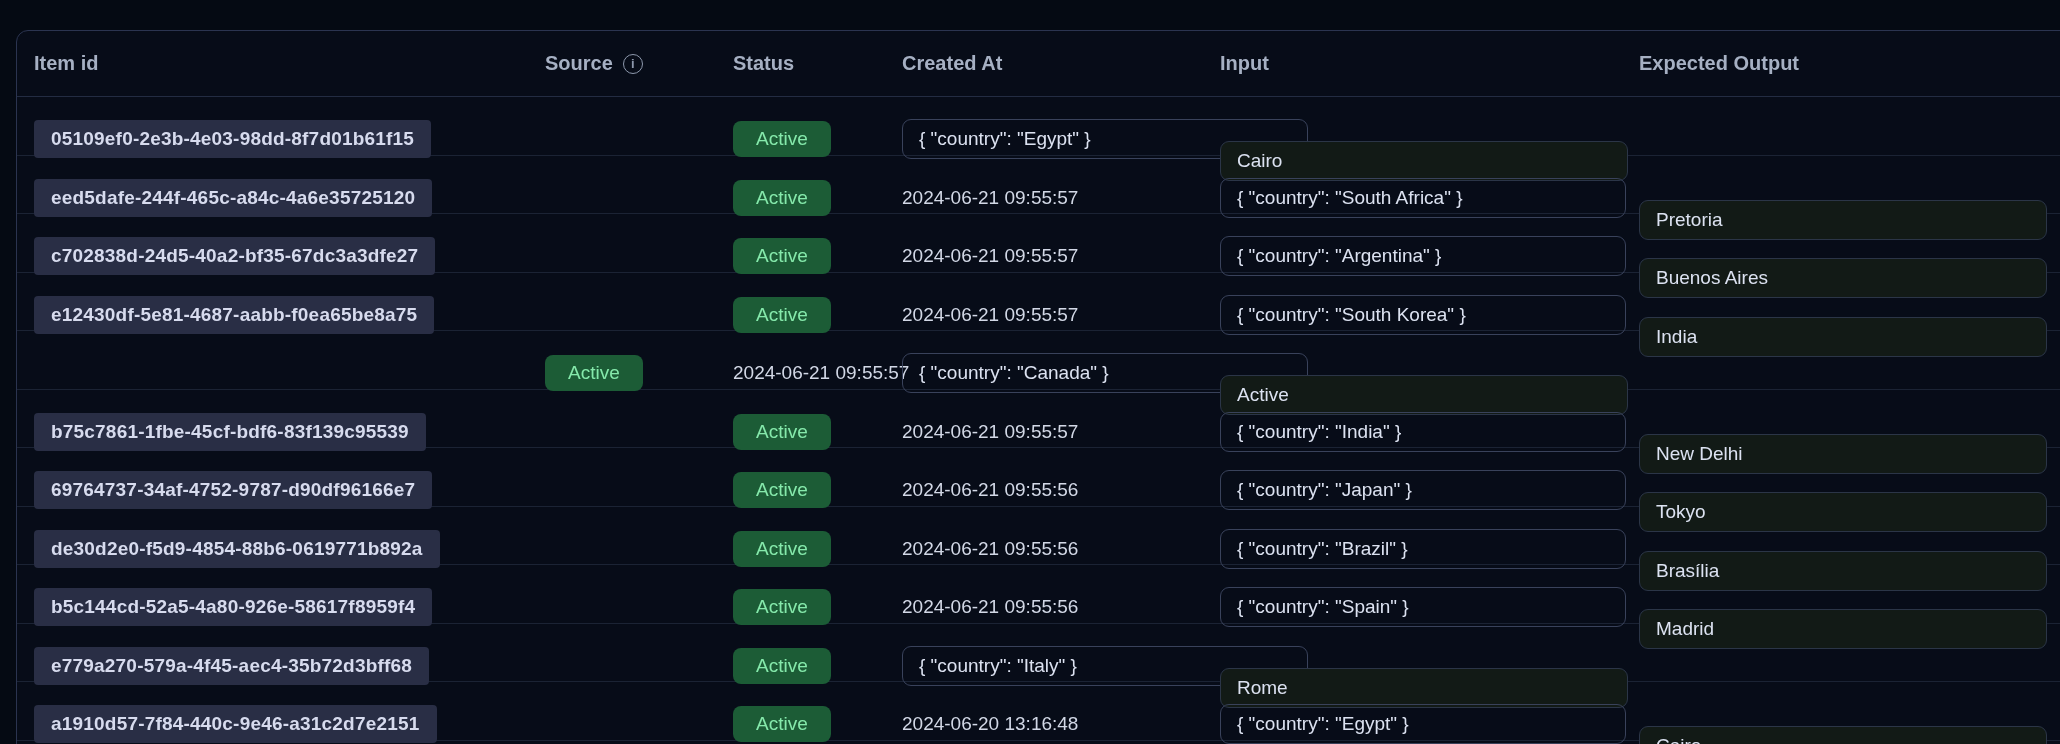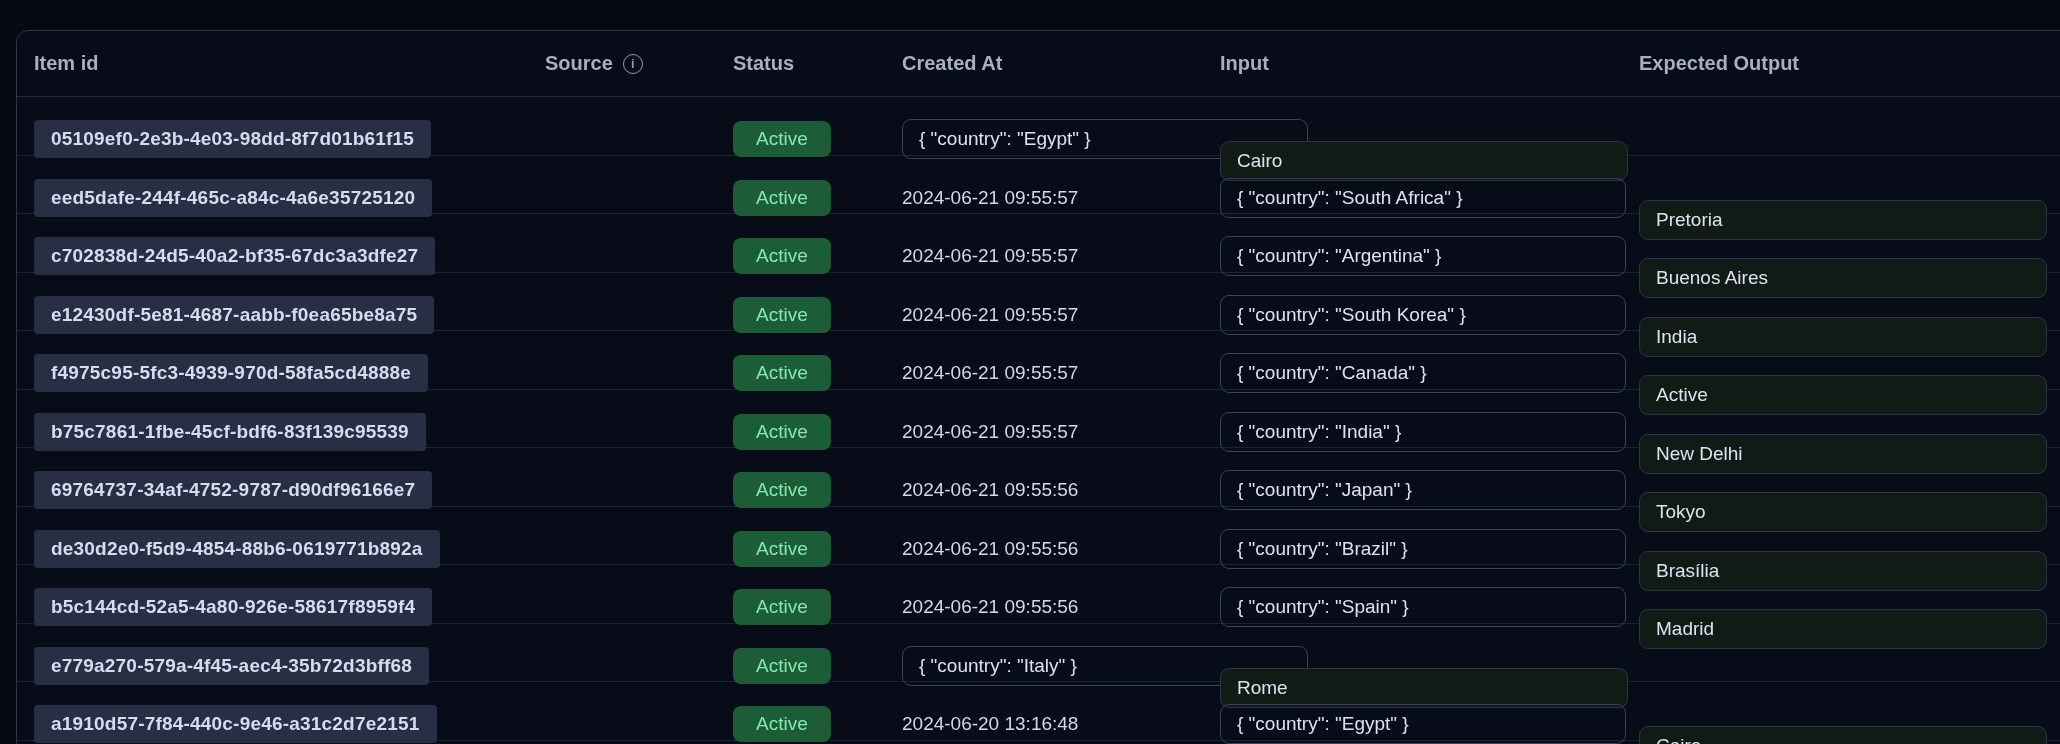--- a/index.html
+++ b/index.html
@@ -217,23 +217,20 @@
       <div class="cell">
         <div class="inputbox">{ "country": "South Korea" }</div>
       </div>
       <div class="cell">
         <div class="outputbox">India</div>
       </div>
     </div>
 
     <div class="row">
       <div class="cell">
-        <span class="pill">f4975c95-5fc3-4939-970d-58fa5cd4888e</span>
-      </div>
-      <div class="cell">
         <span></span>
       </div>
       <div class="cell">
         <span class="badge">Active</span>
       </div>
       <div class="cell created">
         <span>2024-06-21 09:55:57</span>
       </div>
       <div class="cell">
         <div class="inputbox">{ "country": "Canada" }</div>

